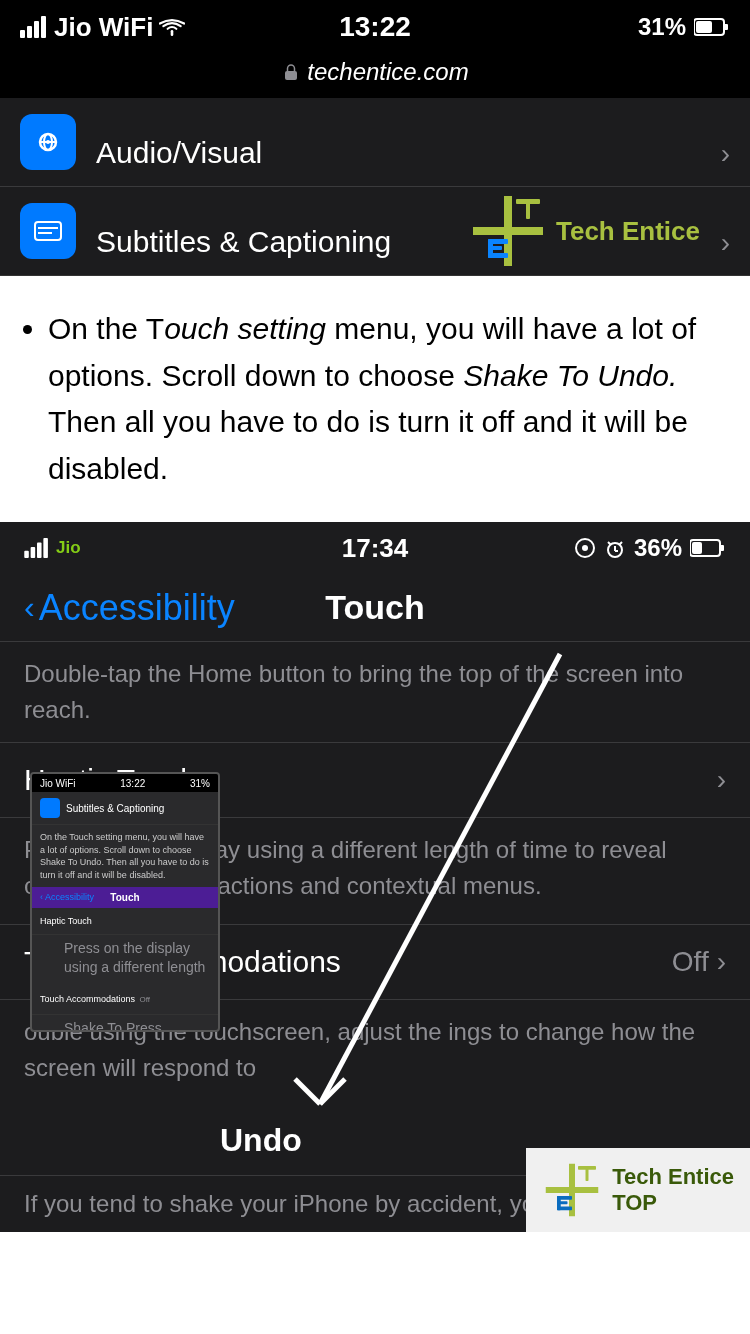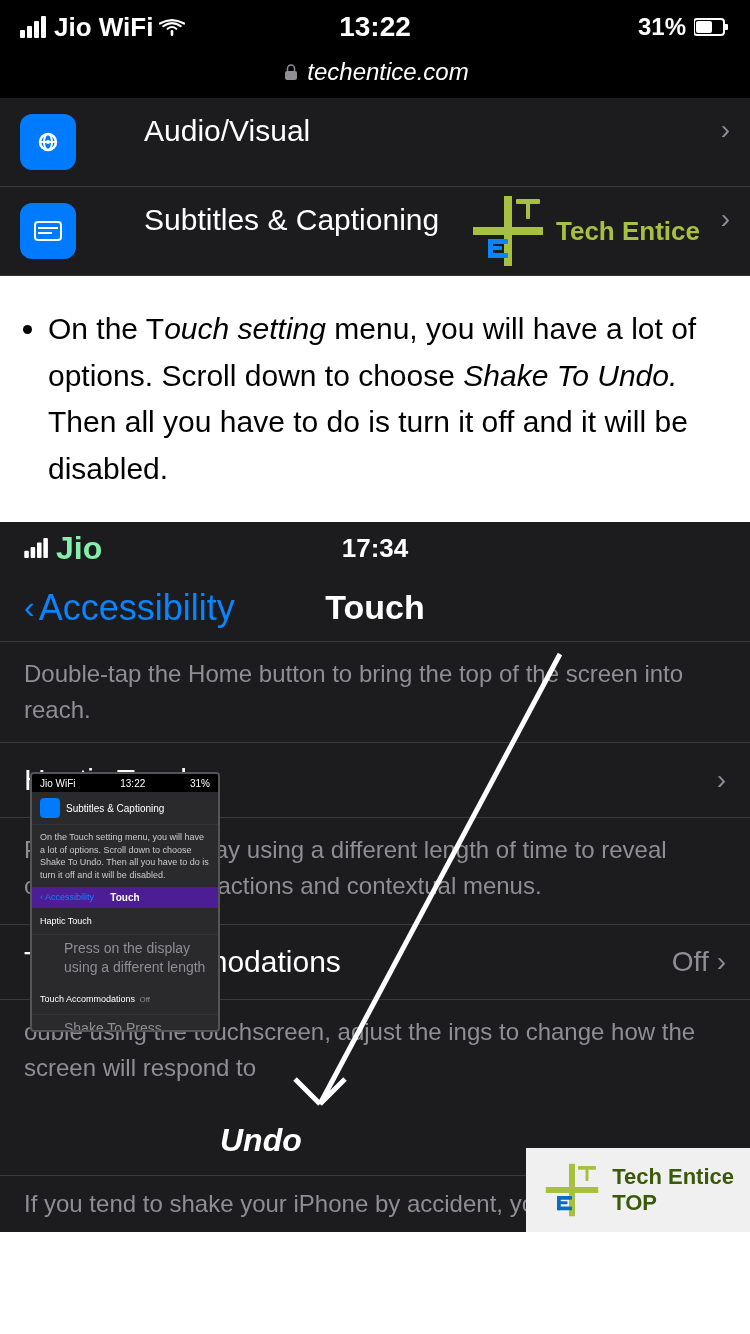--- a/index.html
+++ b/index.html
@@ -40,25 +40,24 @@
     .url-bar span { display: inline-flex; align-items: center; gap: 6px; }
 
     
     .screenshot-top {
       background: #1c1c1e;
       padding: 0;
       border-bottom: 1px solid #333;
     }
     .settings-row {
       display: flex;
-      align-items: flex-start;
+      align-items: flex-end;
       padding: 16px 20px;
       border-bottom: 1px solid #3a3a3c;
       position: relative;
-      gap: 48px;
     }
     .settings-row:last-child { border-bottom: none; }
     .settings-icon {
       width: 56px;
       height: 56px;
       border-radius: 12px;
       display: flex;
       align-items: center;
       justify-content: center;
       margin-right: 20px;
@@ -363,23 +362,43 @@
 <div class="screenshot-bottom" style="position:relative;">
 
   <div class="status-bar-2">
     <div style="display:flex; align-items:center; gap:6px;">
       <svg width="26" height="20" viewBox="0 0 28 22">
         <rect x="0" y="14" width="5" height="8" fill="#fff" rx="1"></rect>
         <rect x="7" y="10" width="5" height="12" fill="#fff" rx="1"></rect>
         <rect x="14" y="5" width="5" height="17" fill="#fff" rx="1"></rect>
         <rect x="21" y="0" width="5" height="22" fill="#fff" rx="1"></rect>
       </svg>
-      <span style="color:#86efac; font-size:32px;">Jio</span>
+      <span style="color:#84cc16; font-size:17px;">Jio</span>
     </div>
     <span style="color:#fff; font-size:26px; font-weight:600; position:absolute; left:50%; transform:translateX(-50%);">17:34</span>
+    <div style="display:flex; align-items:center; gap:8px;">
+
+      <svg width="22" height="22" viewBox="0 0 22 22">
+        <circle cx="11" cy="11" r="9" fill="none" stroke="#fff" stroke-width="2"></circle>
+        <circle cx="11" cy="11" r="3" fill="#fff"></circle>
+      </svg>
+      <svg width="22" height="22" viewBox="0 0 22 22">
+        <circle cx="11" cy="13" r="7" fill="none" stroke="#fff" stroke-width="2"></circle>
+        <line x1="11" y1="9" x2="11" y2="14" stroke="#fff" stroke-width="2"></line>
+        <line x1="11" y1="14" x2="14" y2="14" stroke="#fff" stroke-width="2"></line>
+        <line x1="4" y1="5" x2="7" y2="8" stroke="#fff" stroke-width="2"></line>
+        <line x1="18" y1="5" x2="15" y2="8" stroke="#fff" stroke-width="2"></line>
+      </svg>
+      <span style="color:#fff;">36%</span>
+      <svg width="36" height="20" viewBox="0 0 36 20">
+        <rect x="0" y="2" width="30" height="16" rx="3" stroke="#fff" stroke-width="2" fill="none"></rect>
+        <rect x="30" y="7" width="4" height="6" rx="1" fill="#fff"></rect>
+        <rect x="2" y="4" width="10" height="12" rx="2" fill="#fff"></rect>
+      </svg>
+    </div>
   </div>
 
   <div class="nav-bar">
     <div class="nav-back">
       <span class="nav-back-chevron">‹</span>
       <span style="font-size:36px;">Accessibility</span>
     </div>
     <span class="nav-title">Touch</span>
   </div>
 
@@ -435,21 +454,21 @@
       <div class="thumb-setting-label">Haptic Touch</div>
     </div>
     <div class="thumb-setting-desc">Press on the display using a different length</div>
     <div class="thumb-setting-item">
       <span class="thumb-setting-label">Touch Accommodations</span>
       <span class="thumb-setting-value"> Off</span>
     </div>
     <div class="thumb-setting-desc">Shake To Press</div>
   </div>
 
-  <div style="padding: 16px 24px 16px 220px; color:#fff; font-size:32px; font-weight:600; position:relative; z-index:1;font-style:italic;">
+  <div style="padding: 16px 24px 16px 220px; color:#fff; font-size:32px; font-weight:600; position:relative; z-index:1;">
     <span>Undo</span>
   </div>
 
   <div style="background:#1c1c1e; padding: 14px 24px; border-top: 1px solid #3a3a3c; position:relative; z-index:1;">
     <span style="color:#8e8e93; font-size:24px;">If you tend to shake your iPhone by accident, you c</span>
   </div>
 
   <div class="watermark-bottom">
     <svg width="60" height="60" viewBox="0 0 80 80">
       <line x1="40" y1="5" x2="40" y2="75" stroke="#a8c040" stroke-width="8"></line>

